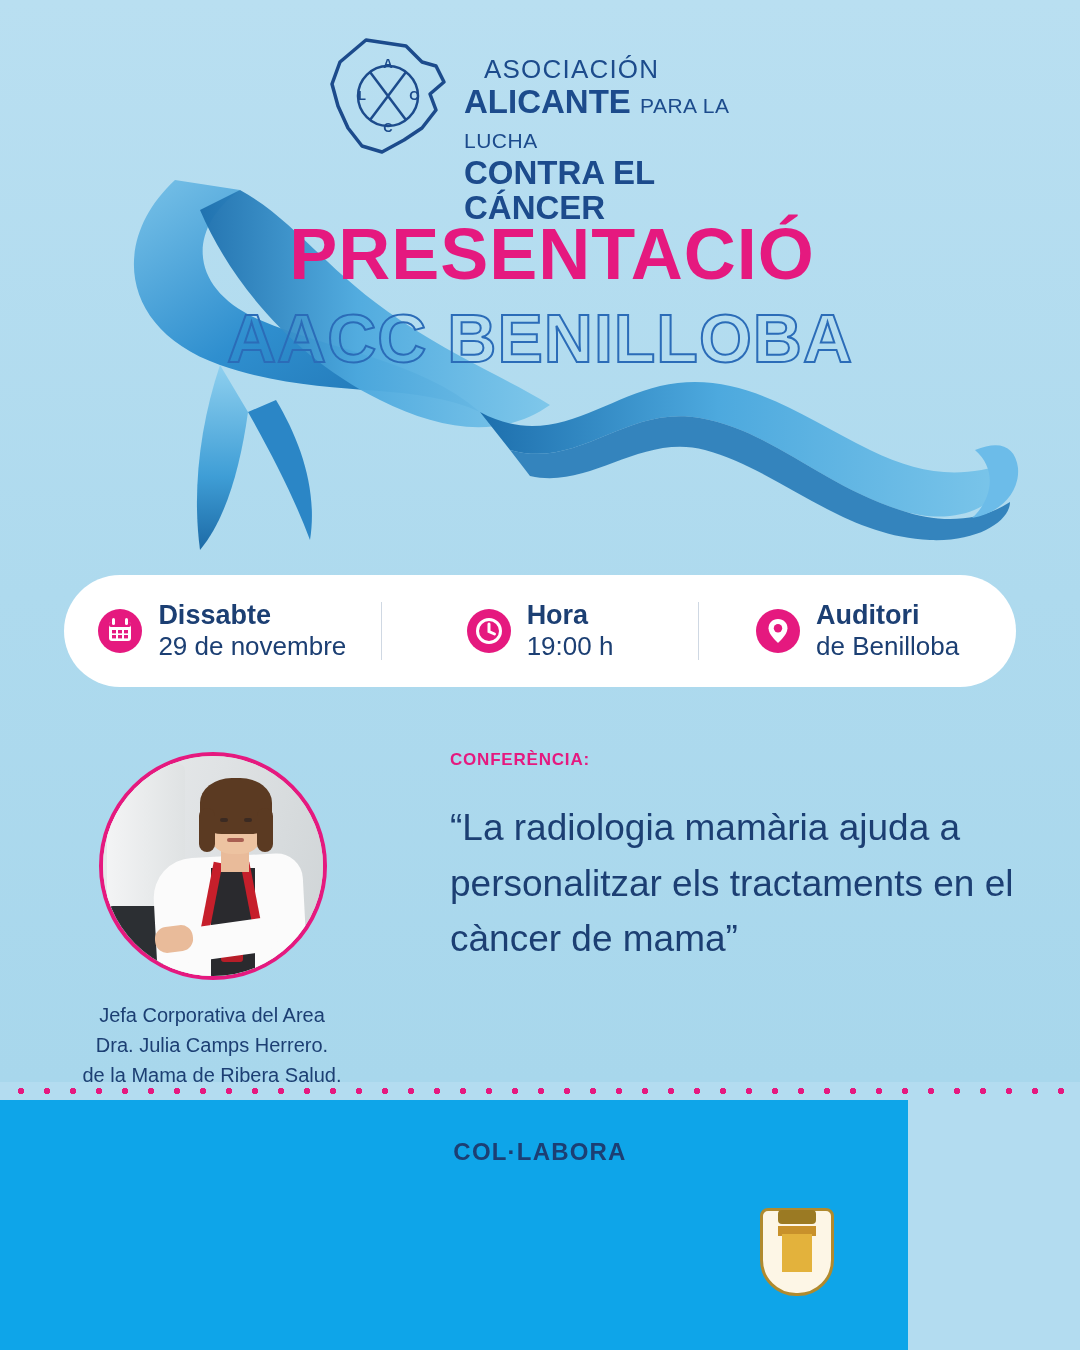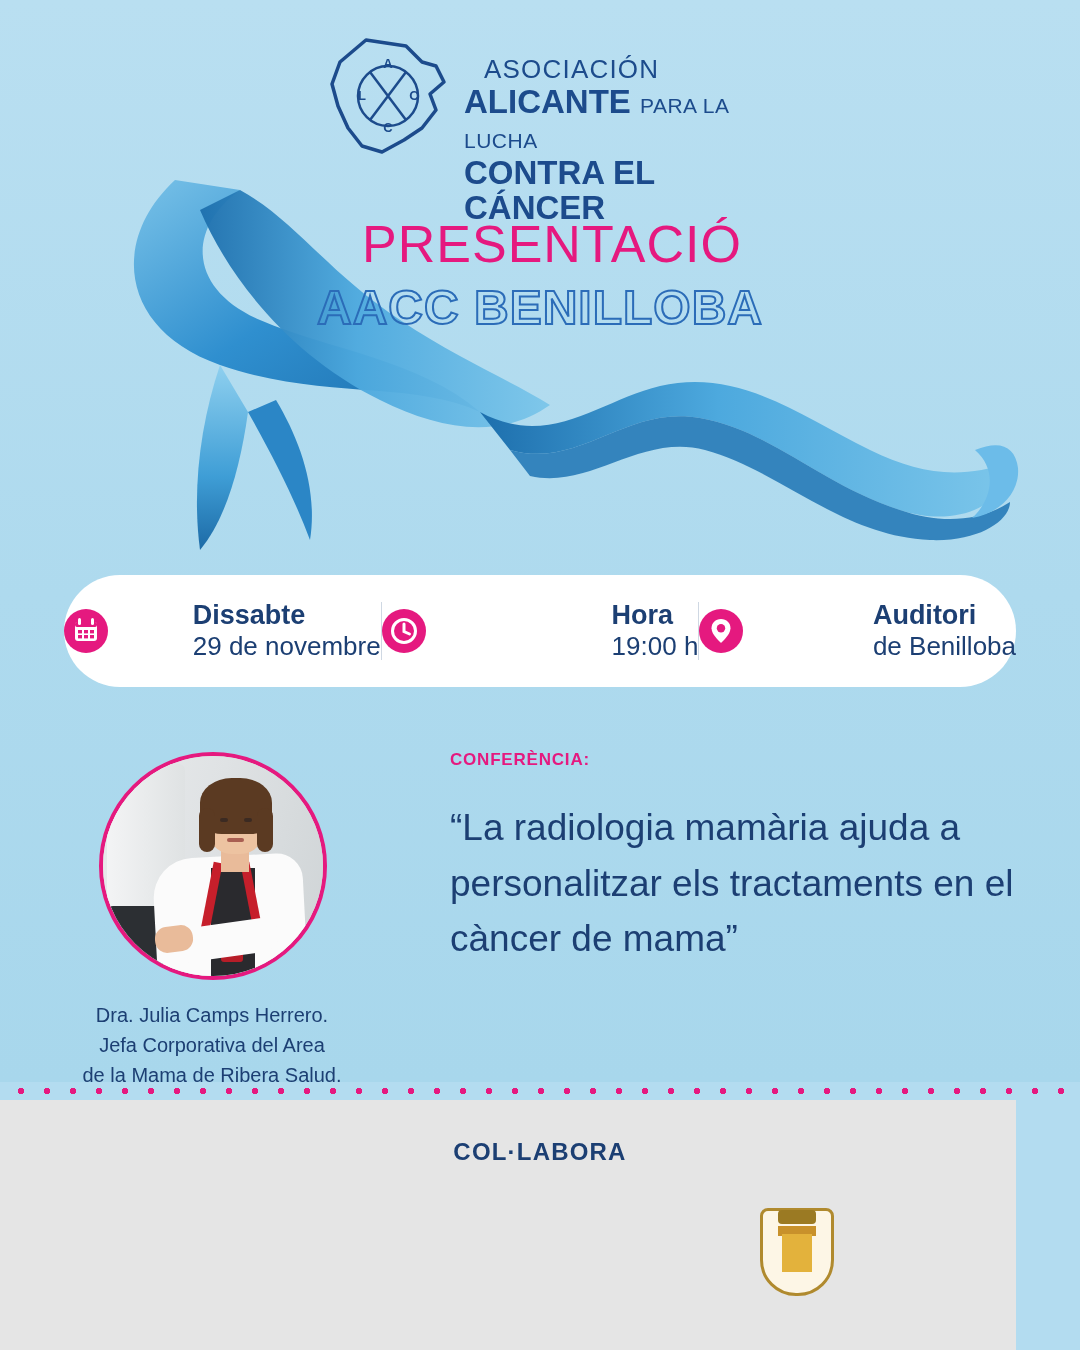--- a/index.html
+++ b/index.html
@@ -56,30 +56,30 @@
   }
 
   
   .headline {
     position: absolute;
     left: 0; top: 218px;
     width: 1080px;
     text-align: center;
   }
   .h-main {
-    font-size: 52px;
-    font-weight: 400;
+    font-size: 72px;
+    font-weight: 700;
     color: #e5197f;
     letter-spacing: 1px;
     line-height: 1;
     padding-left: 24px;
   }
   .h-sub {
     margin-top: 14px;
-    font-size: 48px;
+    font-size: 68px;
     font-weight: 700;
     letter-spacing: 1px;
     color: transparent;
     -webkit-text-stroke: 2px #2b6cb8;
     line-height: 1;
   }
 
   
   .info-bar {
     position: absolute;
@@ -87,21 +87,21 @@
     width: 952px; height: 112px;
     background: #ffffff;
     border-radius: 56px;
     display: flex;
     align-items: center;
   }
   .info-cell {
     flex: 1 1 0;
     display: flex;
     align-items: center;
-    justify-content: space-between;
+    justify-content: center;
     gap: 16px;
   }
   .info-sep {
     width: 1px; height: 58px; background: #cfd8e3;
   }
   .ic {
     width: 44px; height: 44px;
     border-radius: 50%;
     background: #e5197f;
     position: relative;
@@ -225,22 +225,22 @@
     background-image: radial-gradient(circle, #e5197f 3.2px, transparent 3.4px);
     background-size: 26px 18px;
     background-position: 8px center;
     background-repeat: repeat-x;
   }
 
   
   .footer {
     position: absolute;
     left: 0; top: 1100px;
-    width: 1016px; height: 250px;
-    background: #e5e5e5;
+    width: 908px; height: 250px;
+    background: #0ea5e9;
   }
   .collab {
     position: absolute;
     left: 0; top: 38px;
     width: 1080px;
     text-align: center;
     font-size: 24px;
     font-weight: 700;
     letter-spacing: 1.2px;
     color: #1c3f73;
@@ -434,22 +434,22 @@
     <div class="ph-hair2"></div>
     <div class="ph-hair3"></div>
     <div class="ph-eye-l"></div>
     <div class="ph-eye-r"></div>
     <div class="ph-mouth"></div>
     <div class="ph-arm"></div>
     <div class="ph-hand"></div>
   </div>
 
   <div class="speaker-caption">
+    <div>Jefa Corporativa del Area</div>
     <div>Dra. Julia Camps Herrero.</div>
-    <div>Jefa Corporativa del Area</div>
     <div>de la Mama de Ribera Salud.</div>
   </div>
 </div>
 
 <div class="divider"></div>
 
 <div class="footer">
   <div class="collab">COL·LABORA</div>
 
 

